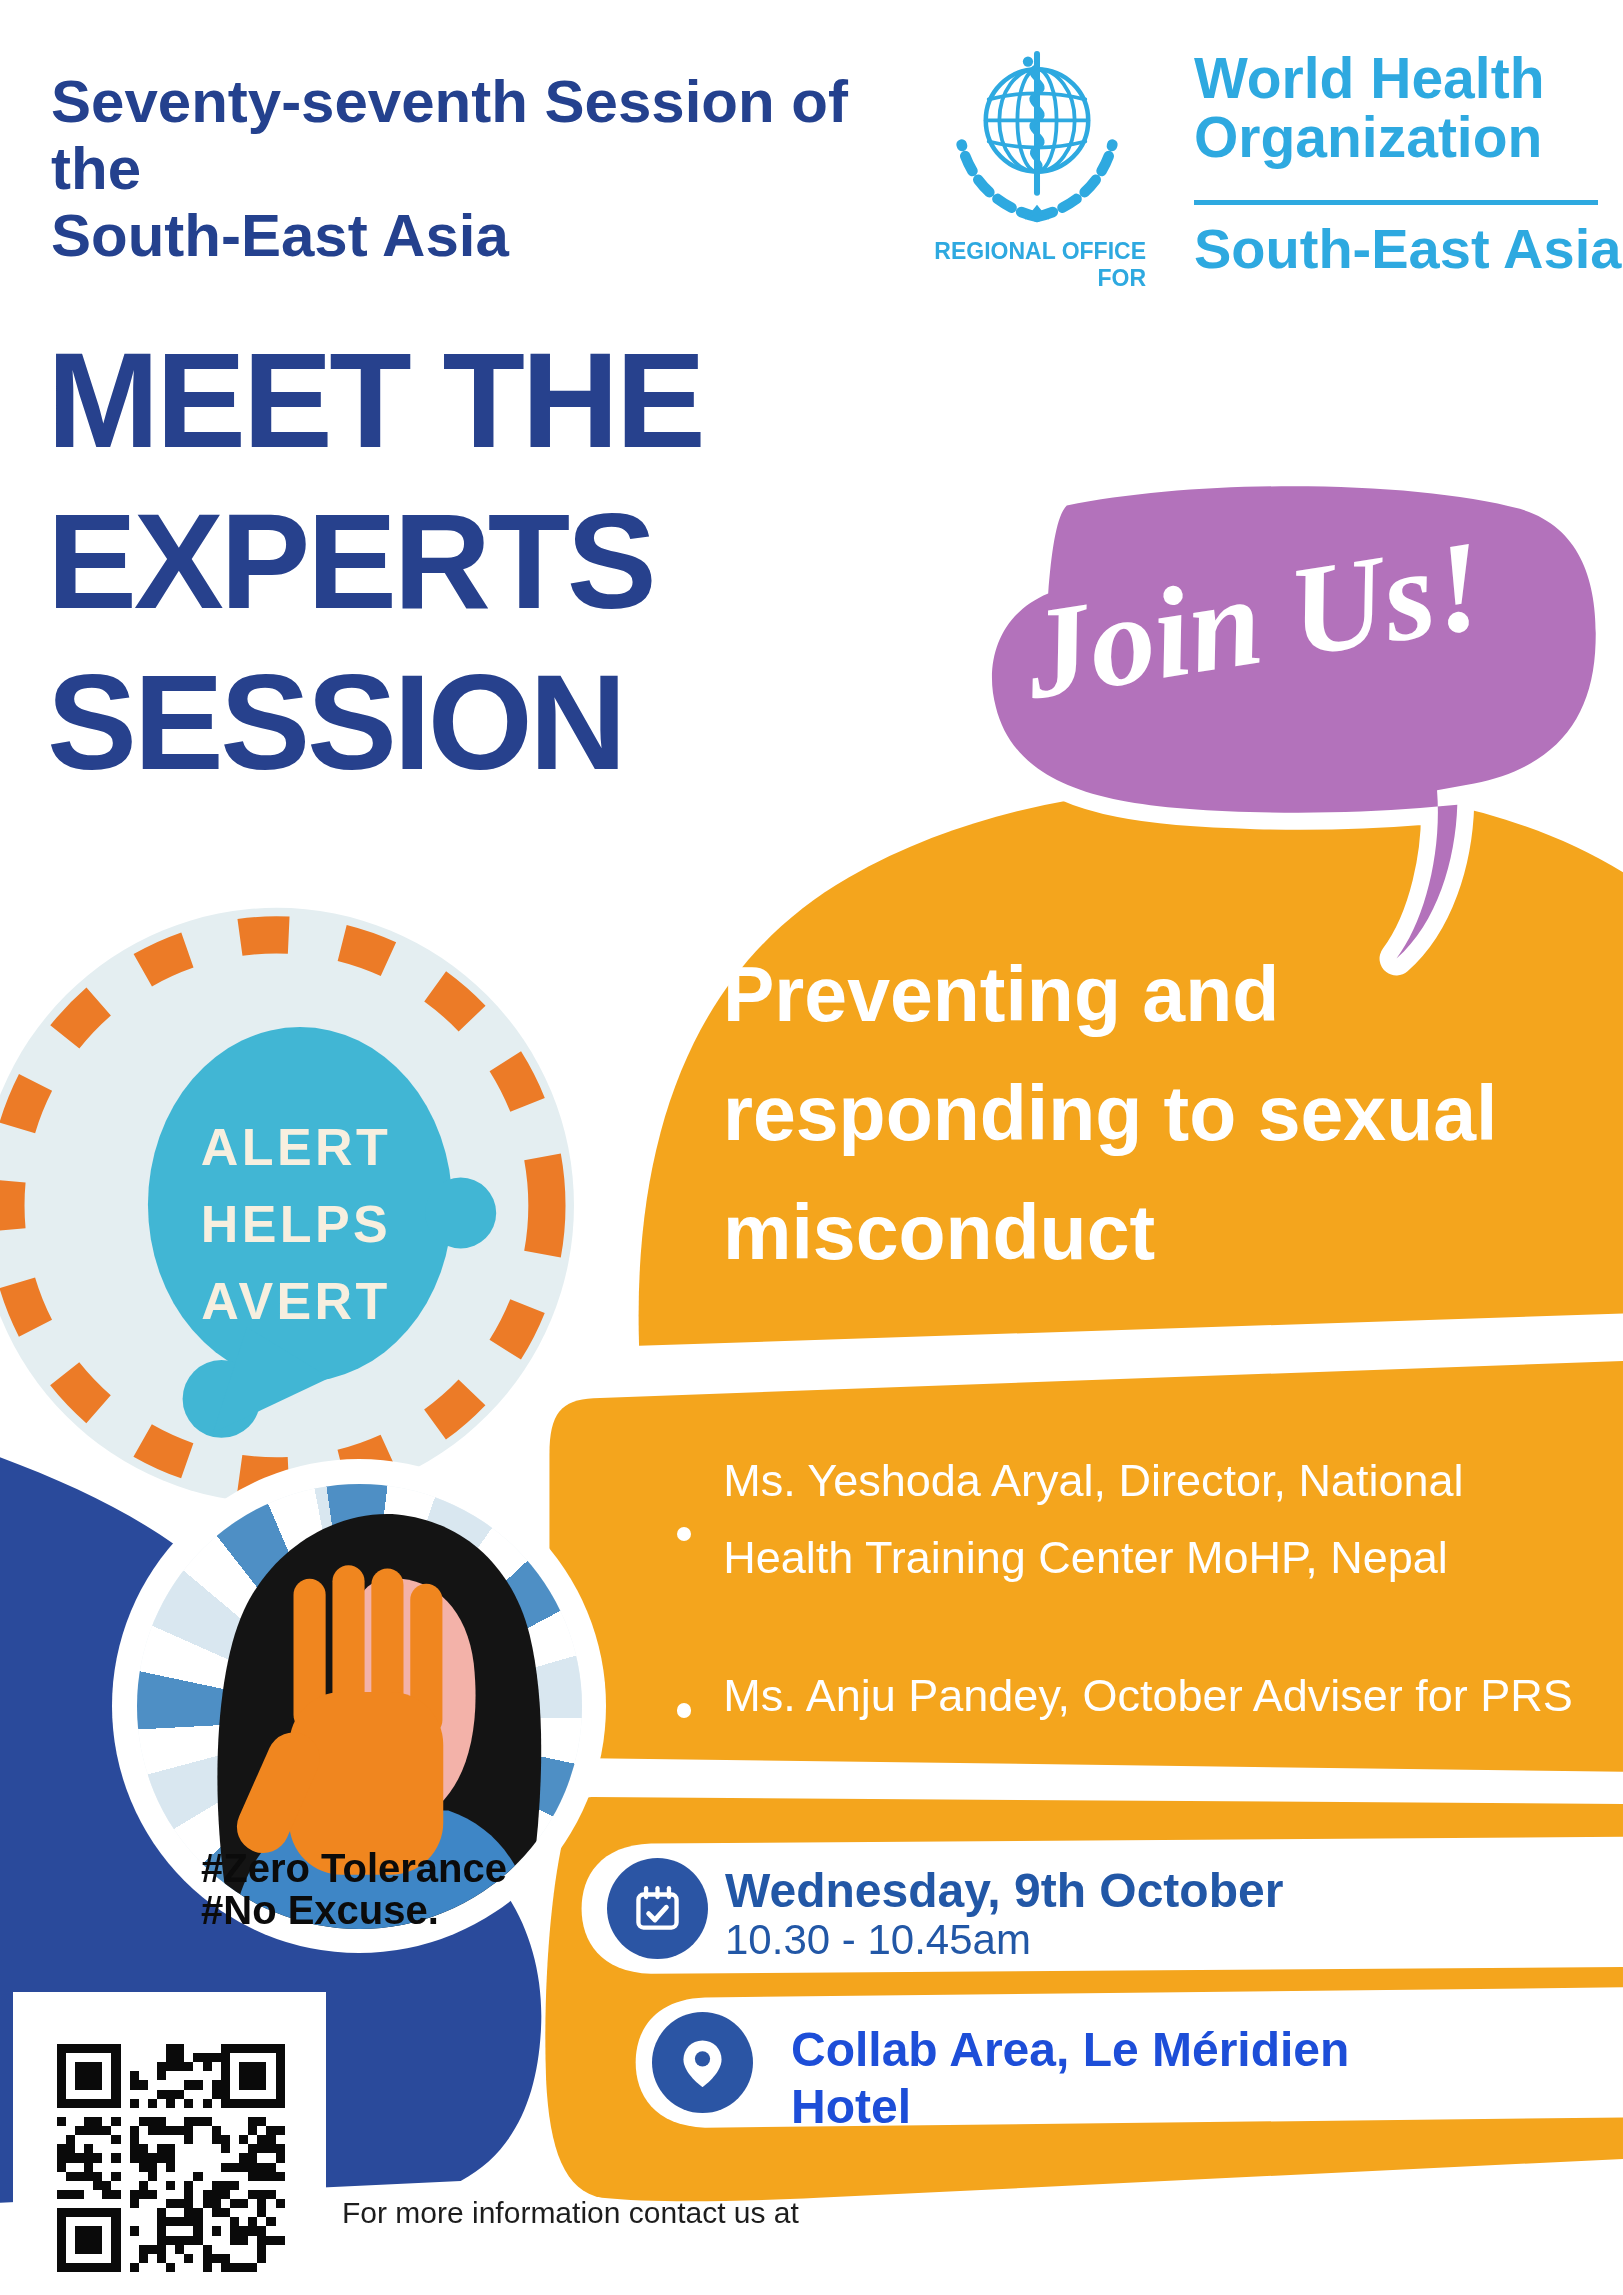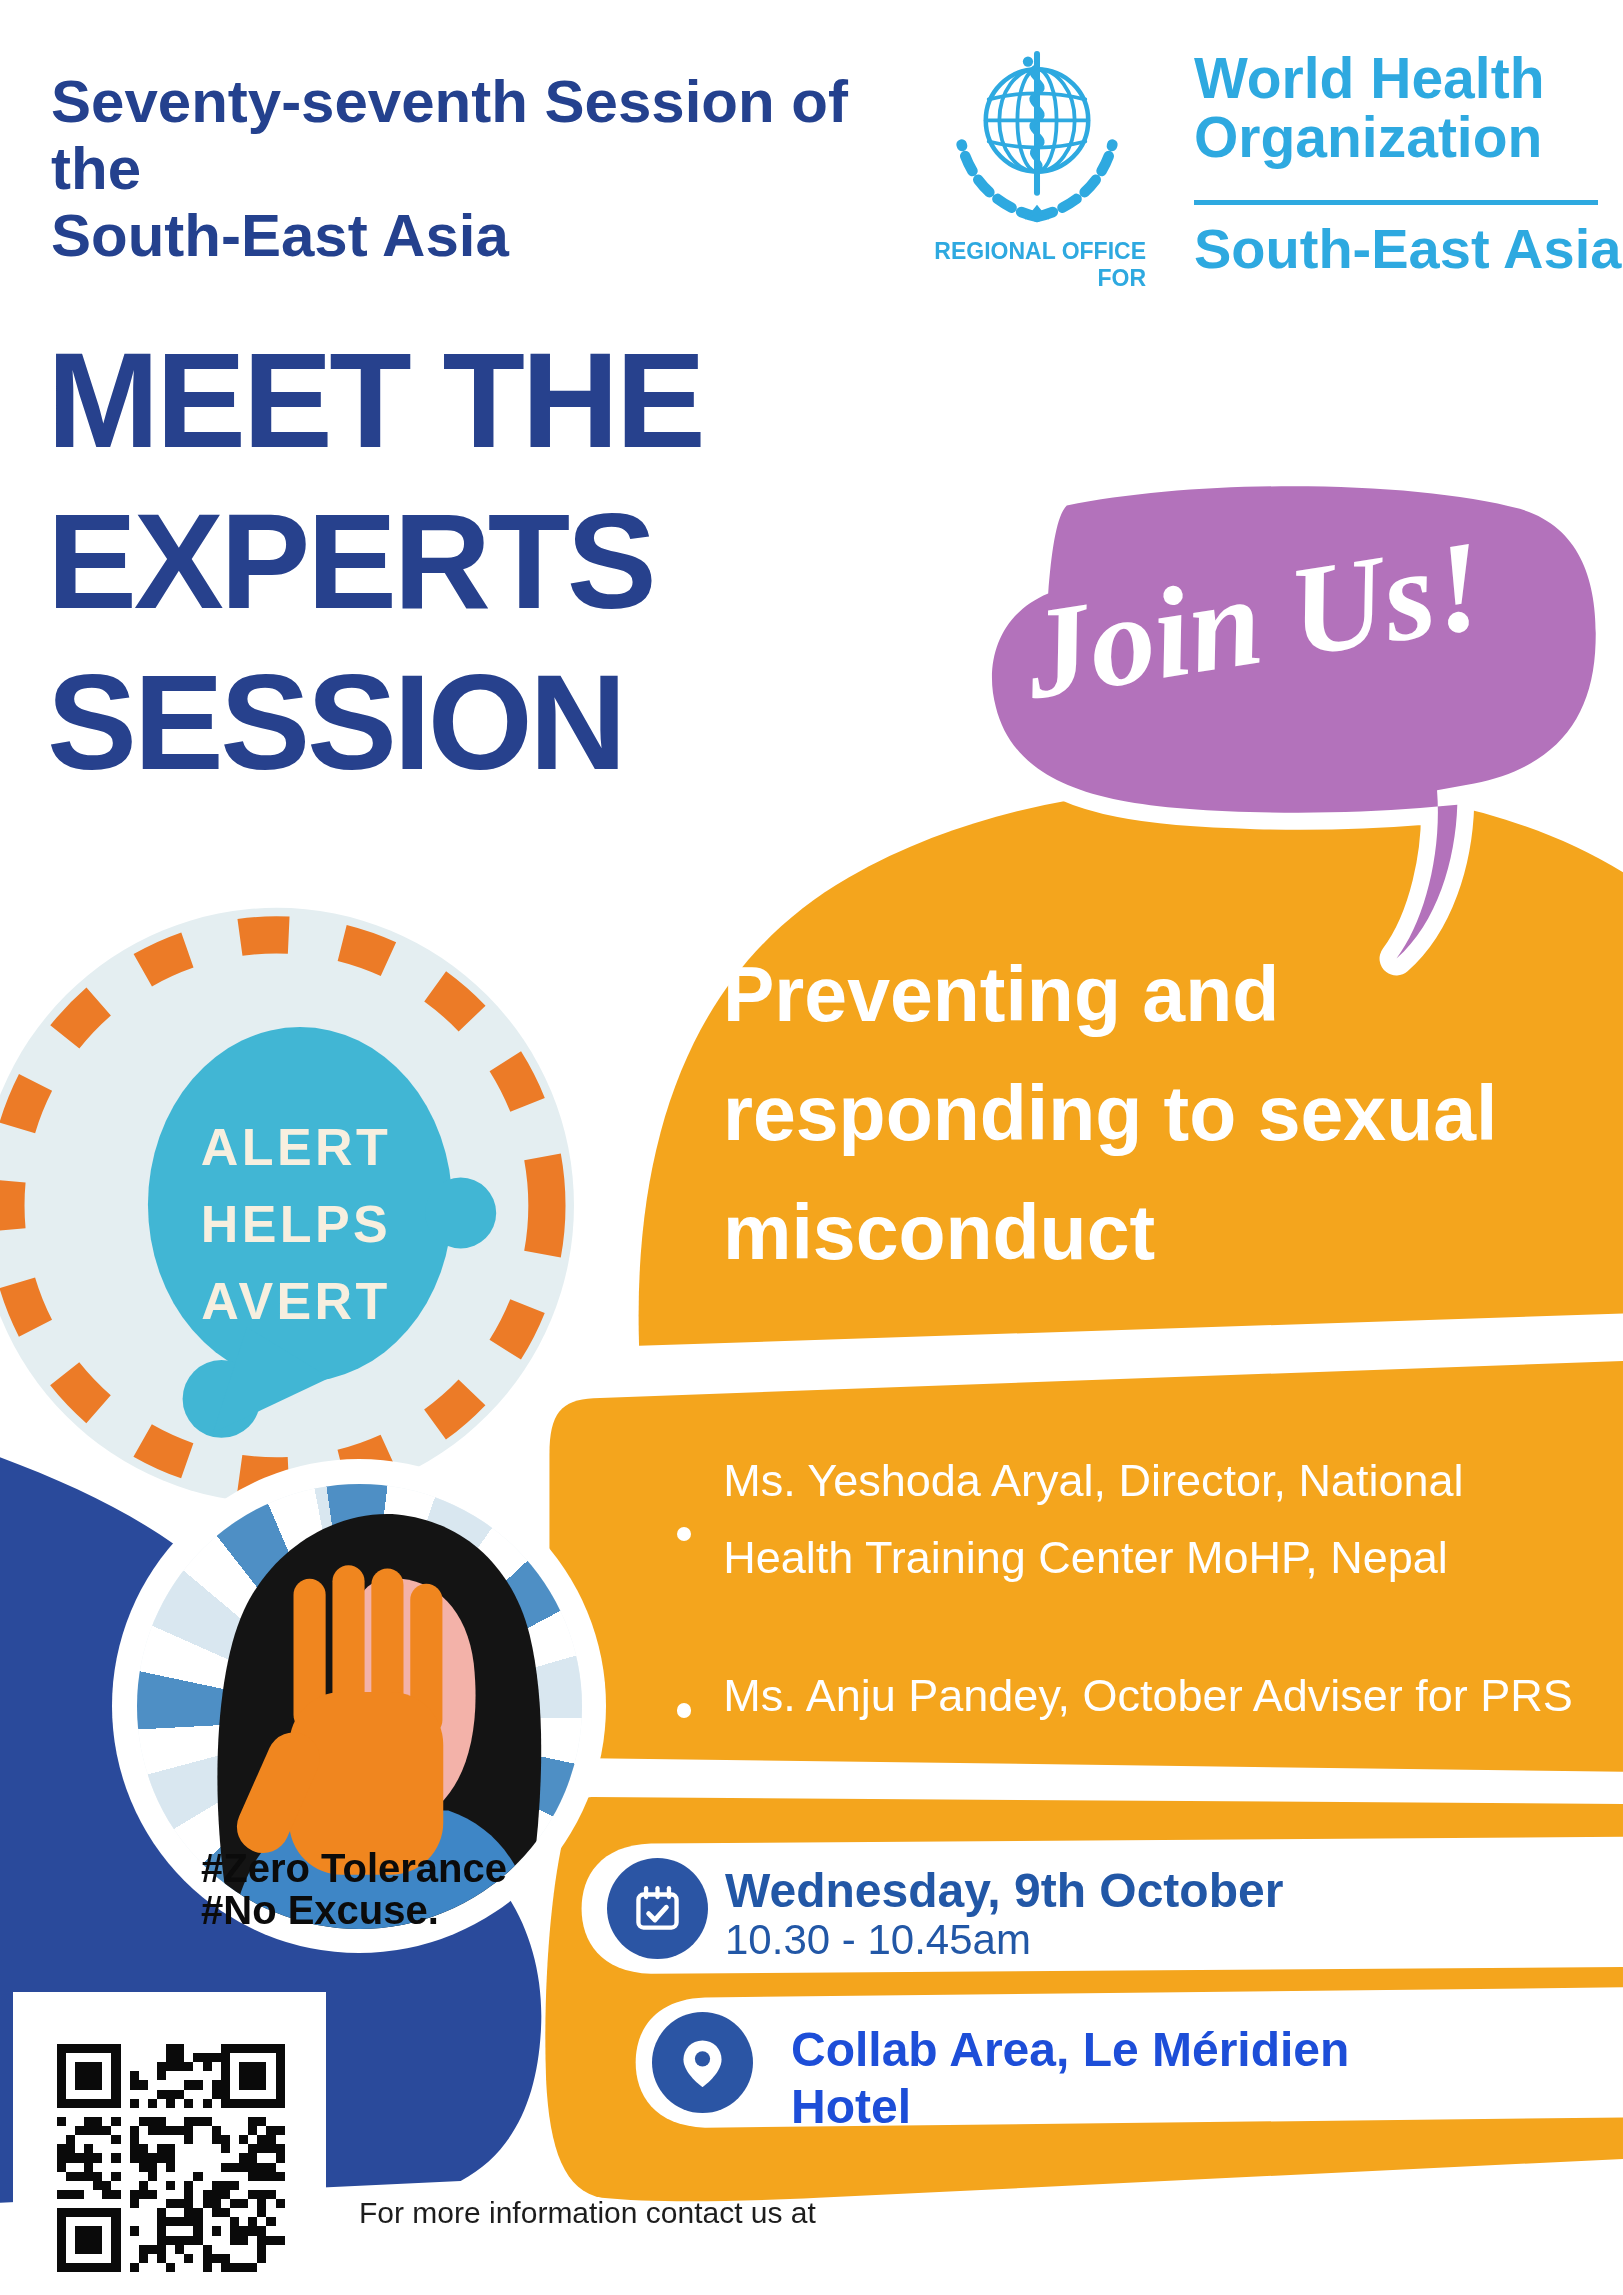--- a/index.html
+++ b/index.html
@@ -59,21 +59,21 @@
             background:repeating-conic-gradient(from -8deg at 50% 52%,
               #4E8FC5 0deg 15deg,#ffffff 15deg 27deg,#D9E7F0 27deg 43deg,#ffffff 43deg 55deg);}
   .woman-svg{position:absolute;left:0;top:0;}
 
   
   .qr-card{left:12.7px;top:1992px;width:313px;height:304px;background:#ffffff;}
   .qr{position:absolute;left:44px;top:52px;width:228px;height:228px;display:grid;
       grid-template-columns:repeat(25,1fr);grid-template-rows:repeat(25,1fr);background:#ffffff;}
   .qr div{width:100%;height:100%;}
   .qr .b{background:#0a0a0a;}
-  .footer{left:342px;top:2192px;font-size:30px;line-height:41px;font-weight:400;color:#1D1D1D;margin-left:17px;}
+  .footer{left:342px;top:2192px;font-size:30px;line-height:41px;font-weight:400;color:#1D1D1D;}
 </style>
 </head>
 <body>
 
 <div class="poster">
 
   <svg class="abs" width="1623" height="2295" viewBox="0 0 1920 2715">
 
     <path fill="#2A4A9B" d="M 0 1724
       C 150 1780 270 1850 330 1960

